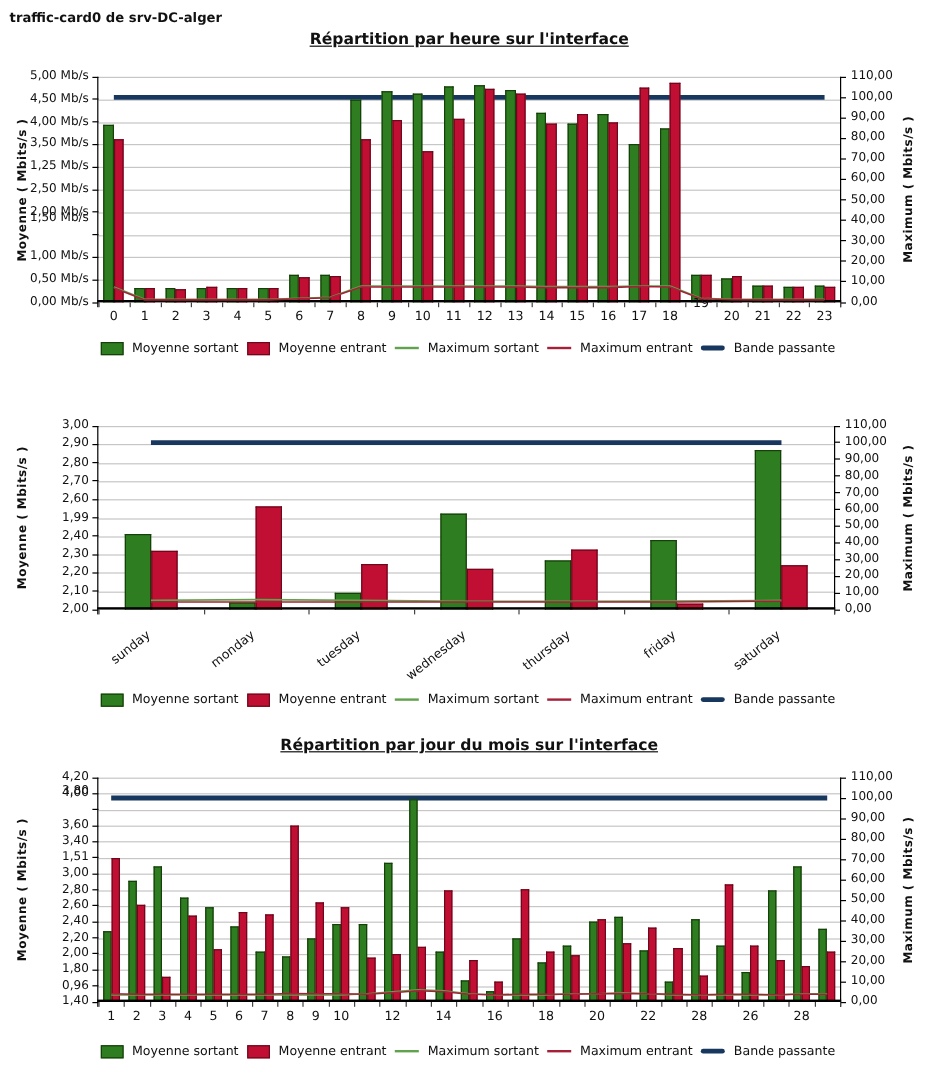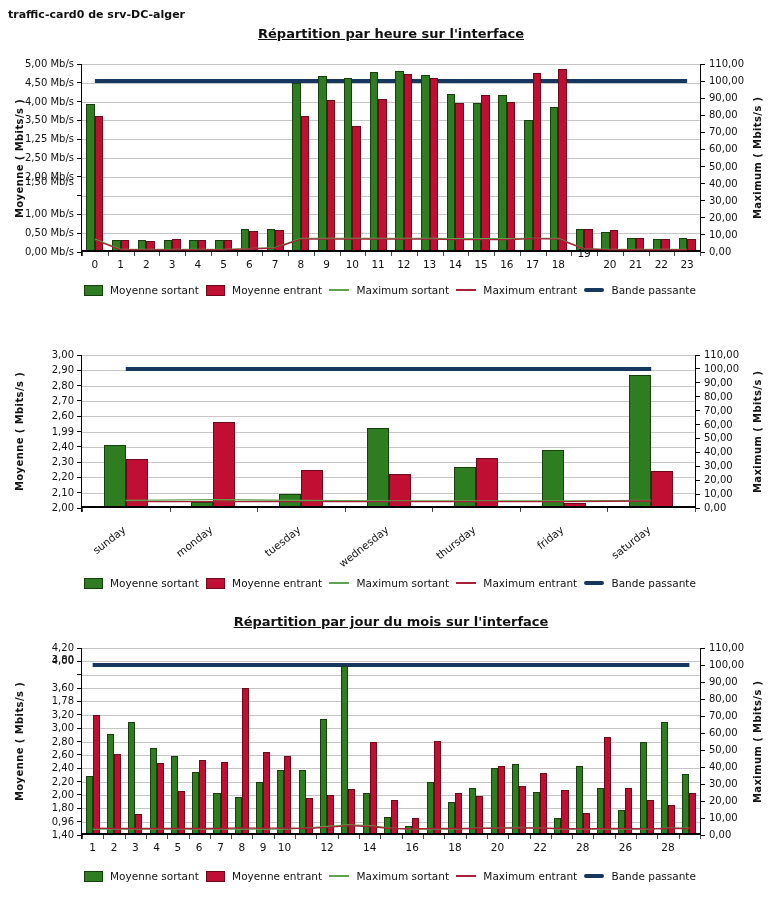--- a/index.html
+++ b/index.html
@@ -370,24 +370,24 @@
       <div class="ltick" style="top: 12.8571px;"></div>
       <div class="llab" style="top: 7.35714px;">4,00</div>
       <div class="grid" style="top: 26.7143px; background: rgb(198, 198, 198);"></div>
       <div class="ltick" style="top: 26.2143px;"></div>
       <div class="llab" style="top: 6px;">3,80</div>
       <div class="grid" style="top: 40.0714px; background: rgb(198, 198, 198);"></div>
       <div class="ltick" style="top: 39.5714px;"></div>
       <div class="llab" style="top: 34.0714px;">3,60</div>
       <div class="grid" style="top: 53.4286px; background: rgb(198, 198, 198);"></div>
       <div class="ltick" style="top: 52.9286px;"></div>
-      <div class="llab" style="top: 47.4286px;">1,78</div>
+      <div class="llab" style="top: 47.4286px;">3,40</div>
       <div class="grid" style="top: 66.7857px; background: rgb(198, 198, 198);"></div>
       <div class="ltick" style="top: 66.2857px;"></div>
-      <div class="llab" style="top: 60.7857px;">3,20</div>
+      <div class="llab" style="top: 60.7857px;">1,51</div>
       <div class="grid" style="top: 80.1429px; background: rgb(198, 198, 198);"></div>
       <div class="ltick" style="top: 79.6429px;"></div>
       <div class="llab" style="top: 74.1429px;">3,00</div>
       <div class="grid" style="top: 93.5px; background: rgb(198, 198, 198);"></div>
       <div class="ltick" style="top: 93px;"></div>
       <div class="llab" style="top: 87.5px;">2,80</div>
       <div class="grid" style="top: 106.857px; background: rgb(198, 198, 198);"></div>
       <div class="ltick" style="top: 106.357px;"></div>
       <div class="llab" style="top: 100.857px;">2,60</div>
       <div class="grid" style="top: 120.214px; background: rgb(198, 198, 198);"></div>

